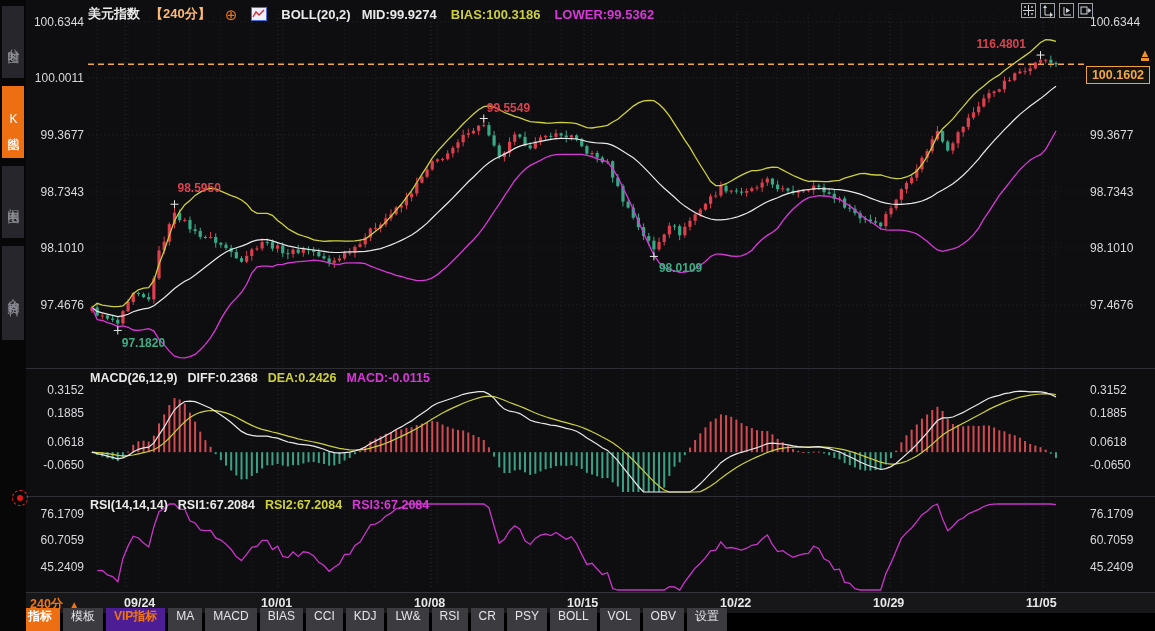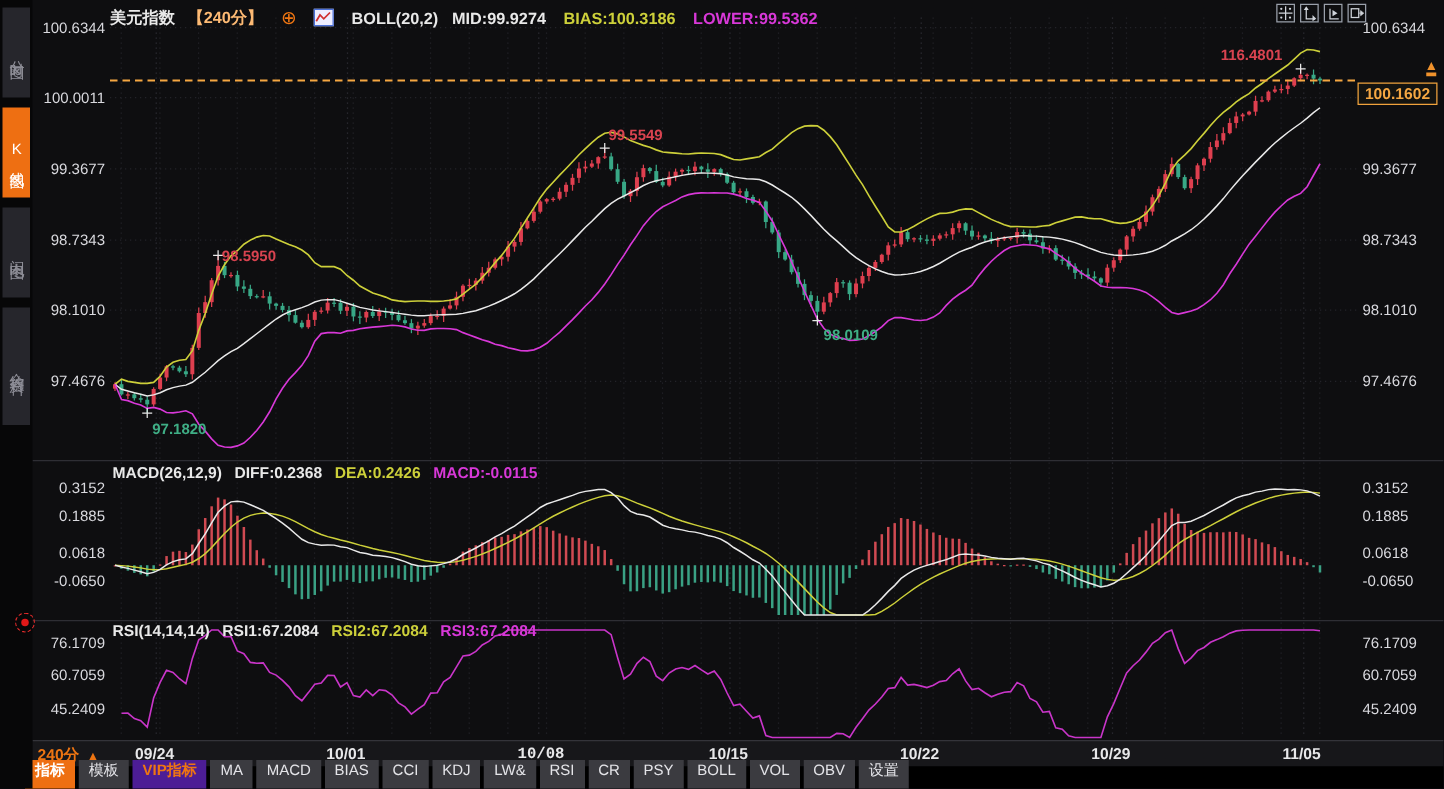--- a/index.html
+++ b/index.html
@@ -762,23 +762,23 @@
   </div>
 
   <div class="divider" style="top:368px"></div>
   <div class="divider" style="top:496px"></div>
 
   <div id="price-tag" style="top: 66.3698px;">100.1602</div>
   <div id="price-arrow"><span>▲</span><span class="bar"></span></div>
 
   <div id="dates">
     <span id="period-sel"><b>240分</b><span class="caret">▲</span></span>
-  <span class="dlab" style="left: 82px;">09/24</span>
+  <span class="dlab" style="left: 98px;">09/24</span>
       <span class="dlab" style="left: 235px;">10/01</span>
-      <span class="dlab" style="left: 388px; font-family: Liberation Mono, monospace;">10/08</span>
+      <span class="dlab" style="left: 388px;">10/08</span>
       <span class="dlab" style="left: 541px;">10/15</span>
       <span class="dlab" style="left: 694px;">10/22</span>
       <span class="dlab" style="left: 847px;">10/29</span>
       <span class="dlab" style="left: 1000px;">11/05</span>
     </div>
 
   <div id="toolbar">
       <span class="tbtn active">指标</span>
       <span class="tbtn">模板</span>
       <span class="tbtn vip">VIP指标</span>
@@ -818,16 +818,16 @@
     <div class="ax axr" style="top: 435px;">0.0618</div>
     <div class="ax axr" style="top: 458px;">-0.0650</div>
     <div class="ax axl" style="top: 507px;">76.1709</div>
     <div class="ax axl" style="top: 533px;">60.7059</div>
     <div class="ax axl" style="top: 560px;">45.2409</div>
     <div class="ax axr" style="top: 507px;">76.1709</div>
     <div class="ax axr" style="top: 533px;">60.7059</div>
     <div class="ax axr" style="top: 560px;">45.2409</div>
     <div class="anno" style="left: 976.52px; top: 37.0506px; color: rgb(217, 67, 80);">116.4801</div>
     <div class="anno" style="left: 486.78px; top: 101.453px; color: rgb(217, 67, 80);">99.5549</div>
-    <div class="anno" style="left: 177.48px; top: 198px; color: rgb(217, 67, 80);">98.5950</div>
+    <div class="anno" style="left: 177.48px; top: 181px; color: rgb(217, 67, 80);">98.5950</div>
     <div class="anno" style="left: 658.895px; top: 261.41px; color: rgb(63, 174, 133);">98.0109</div>
     <div class="anno" style="left: 121.775px; top: 336.472px; color: rgb(63, 174, 133);">97.1820</div>
   </div>
 
 </body></html>

